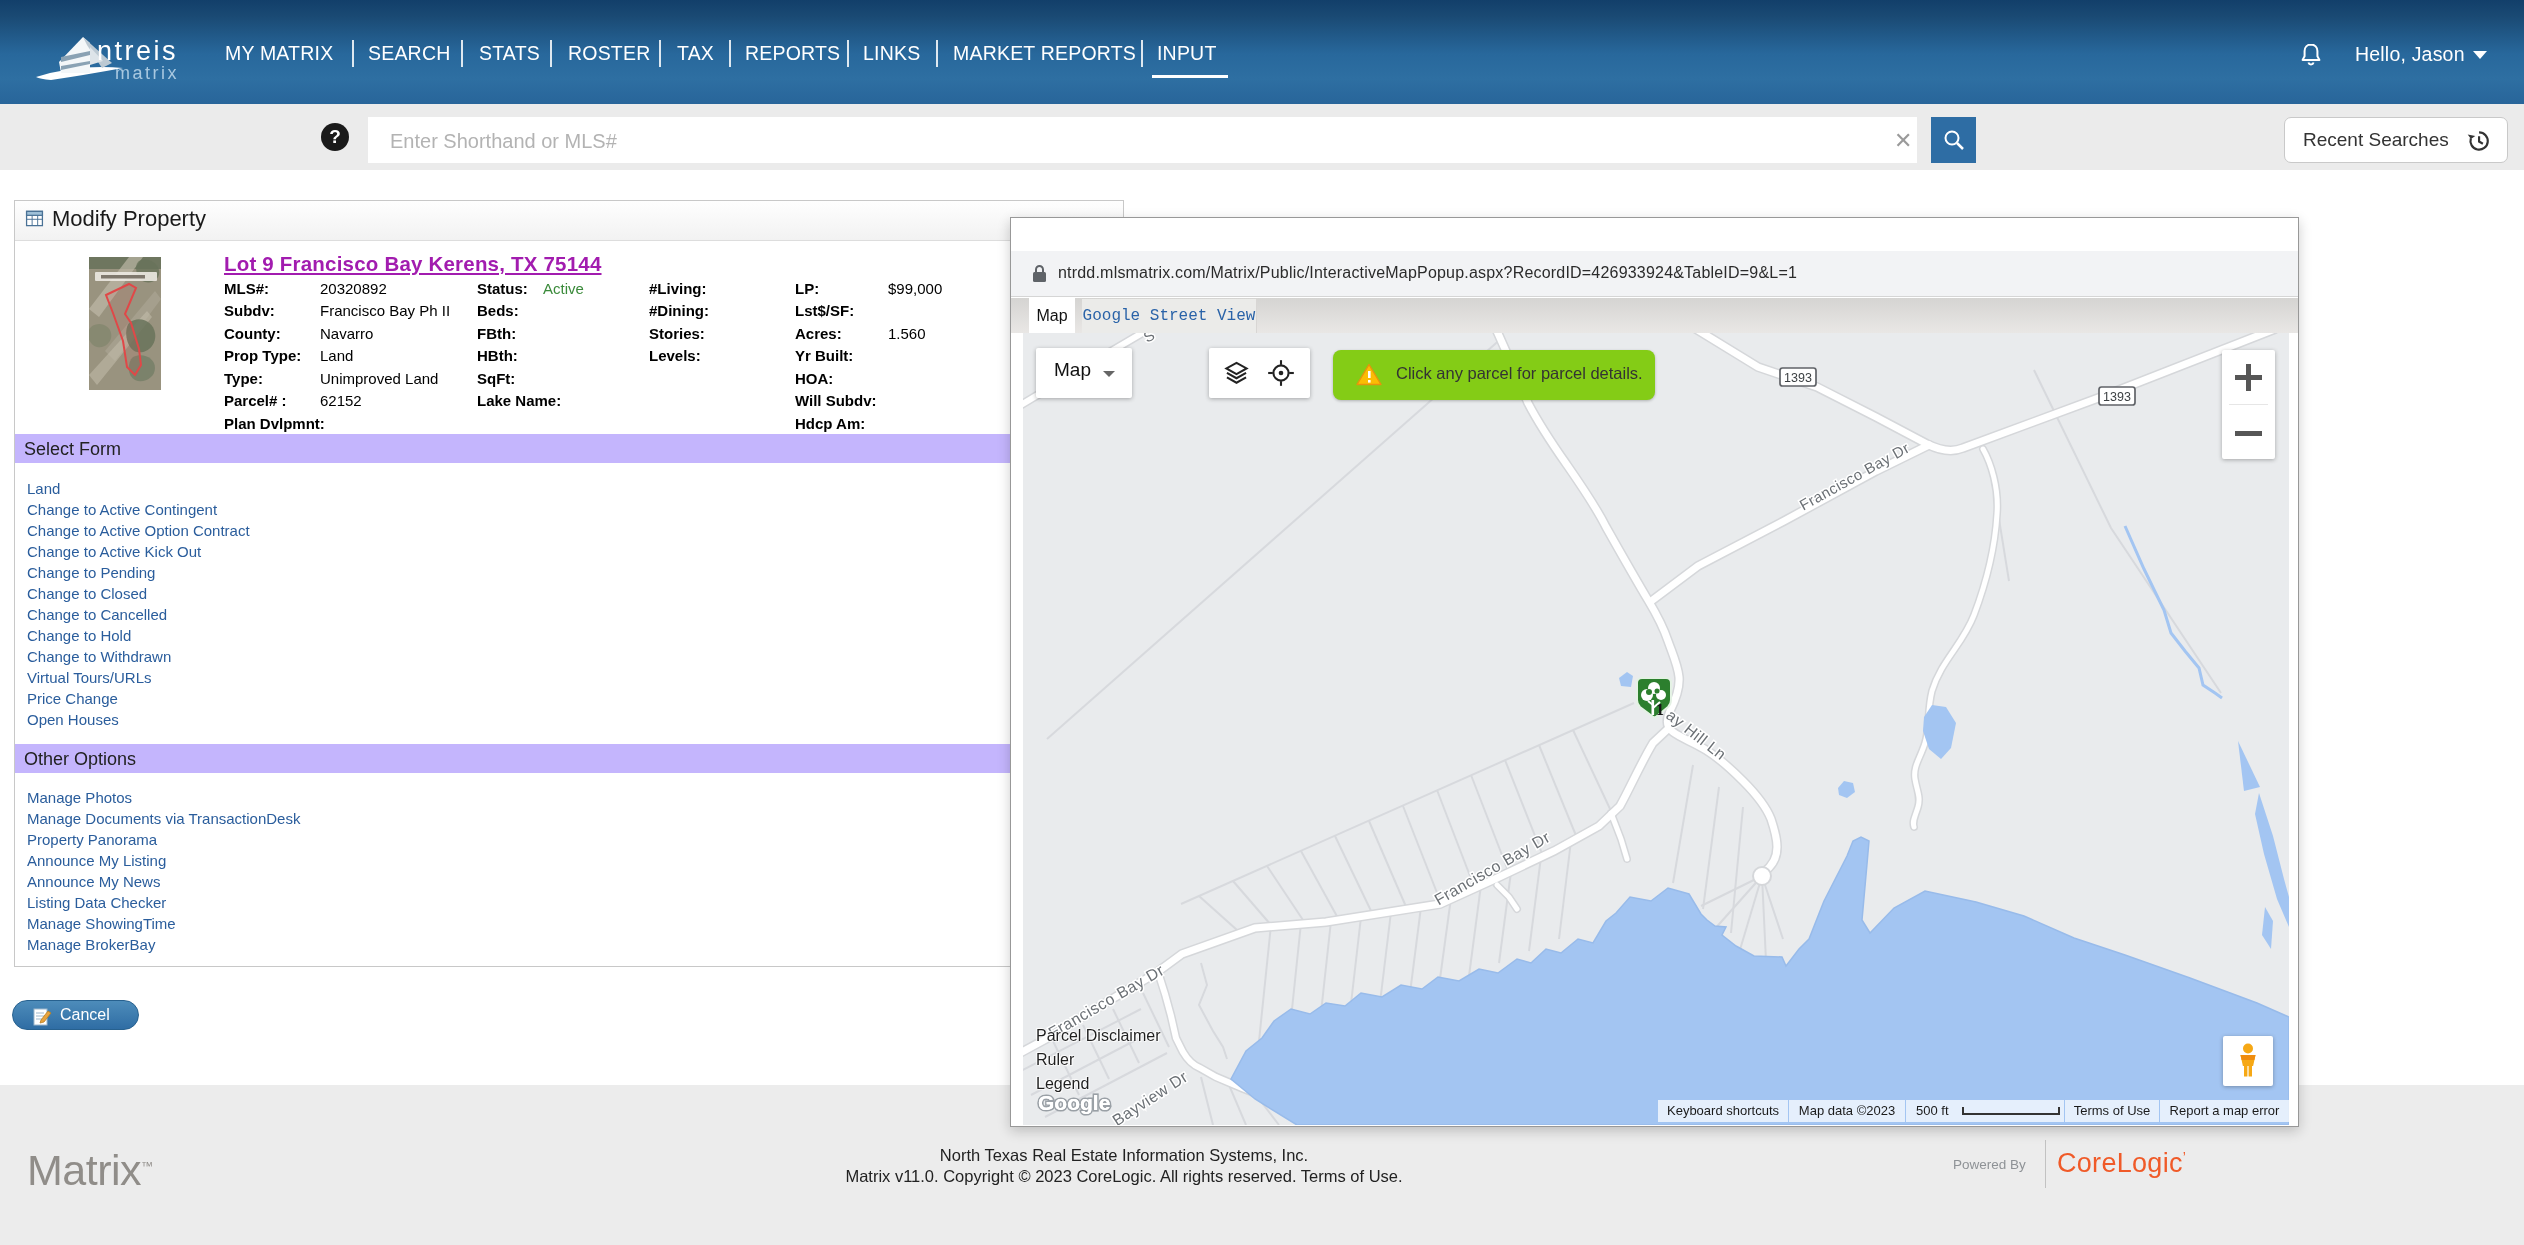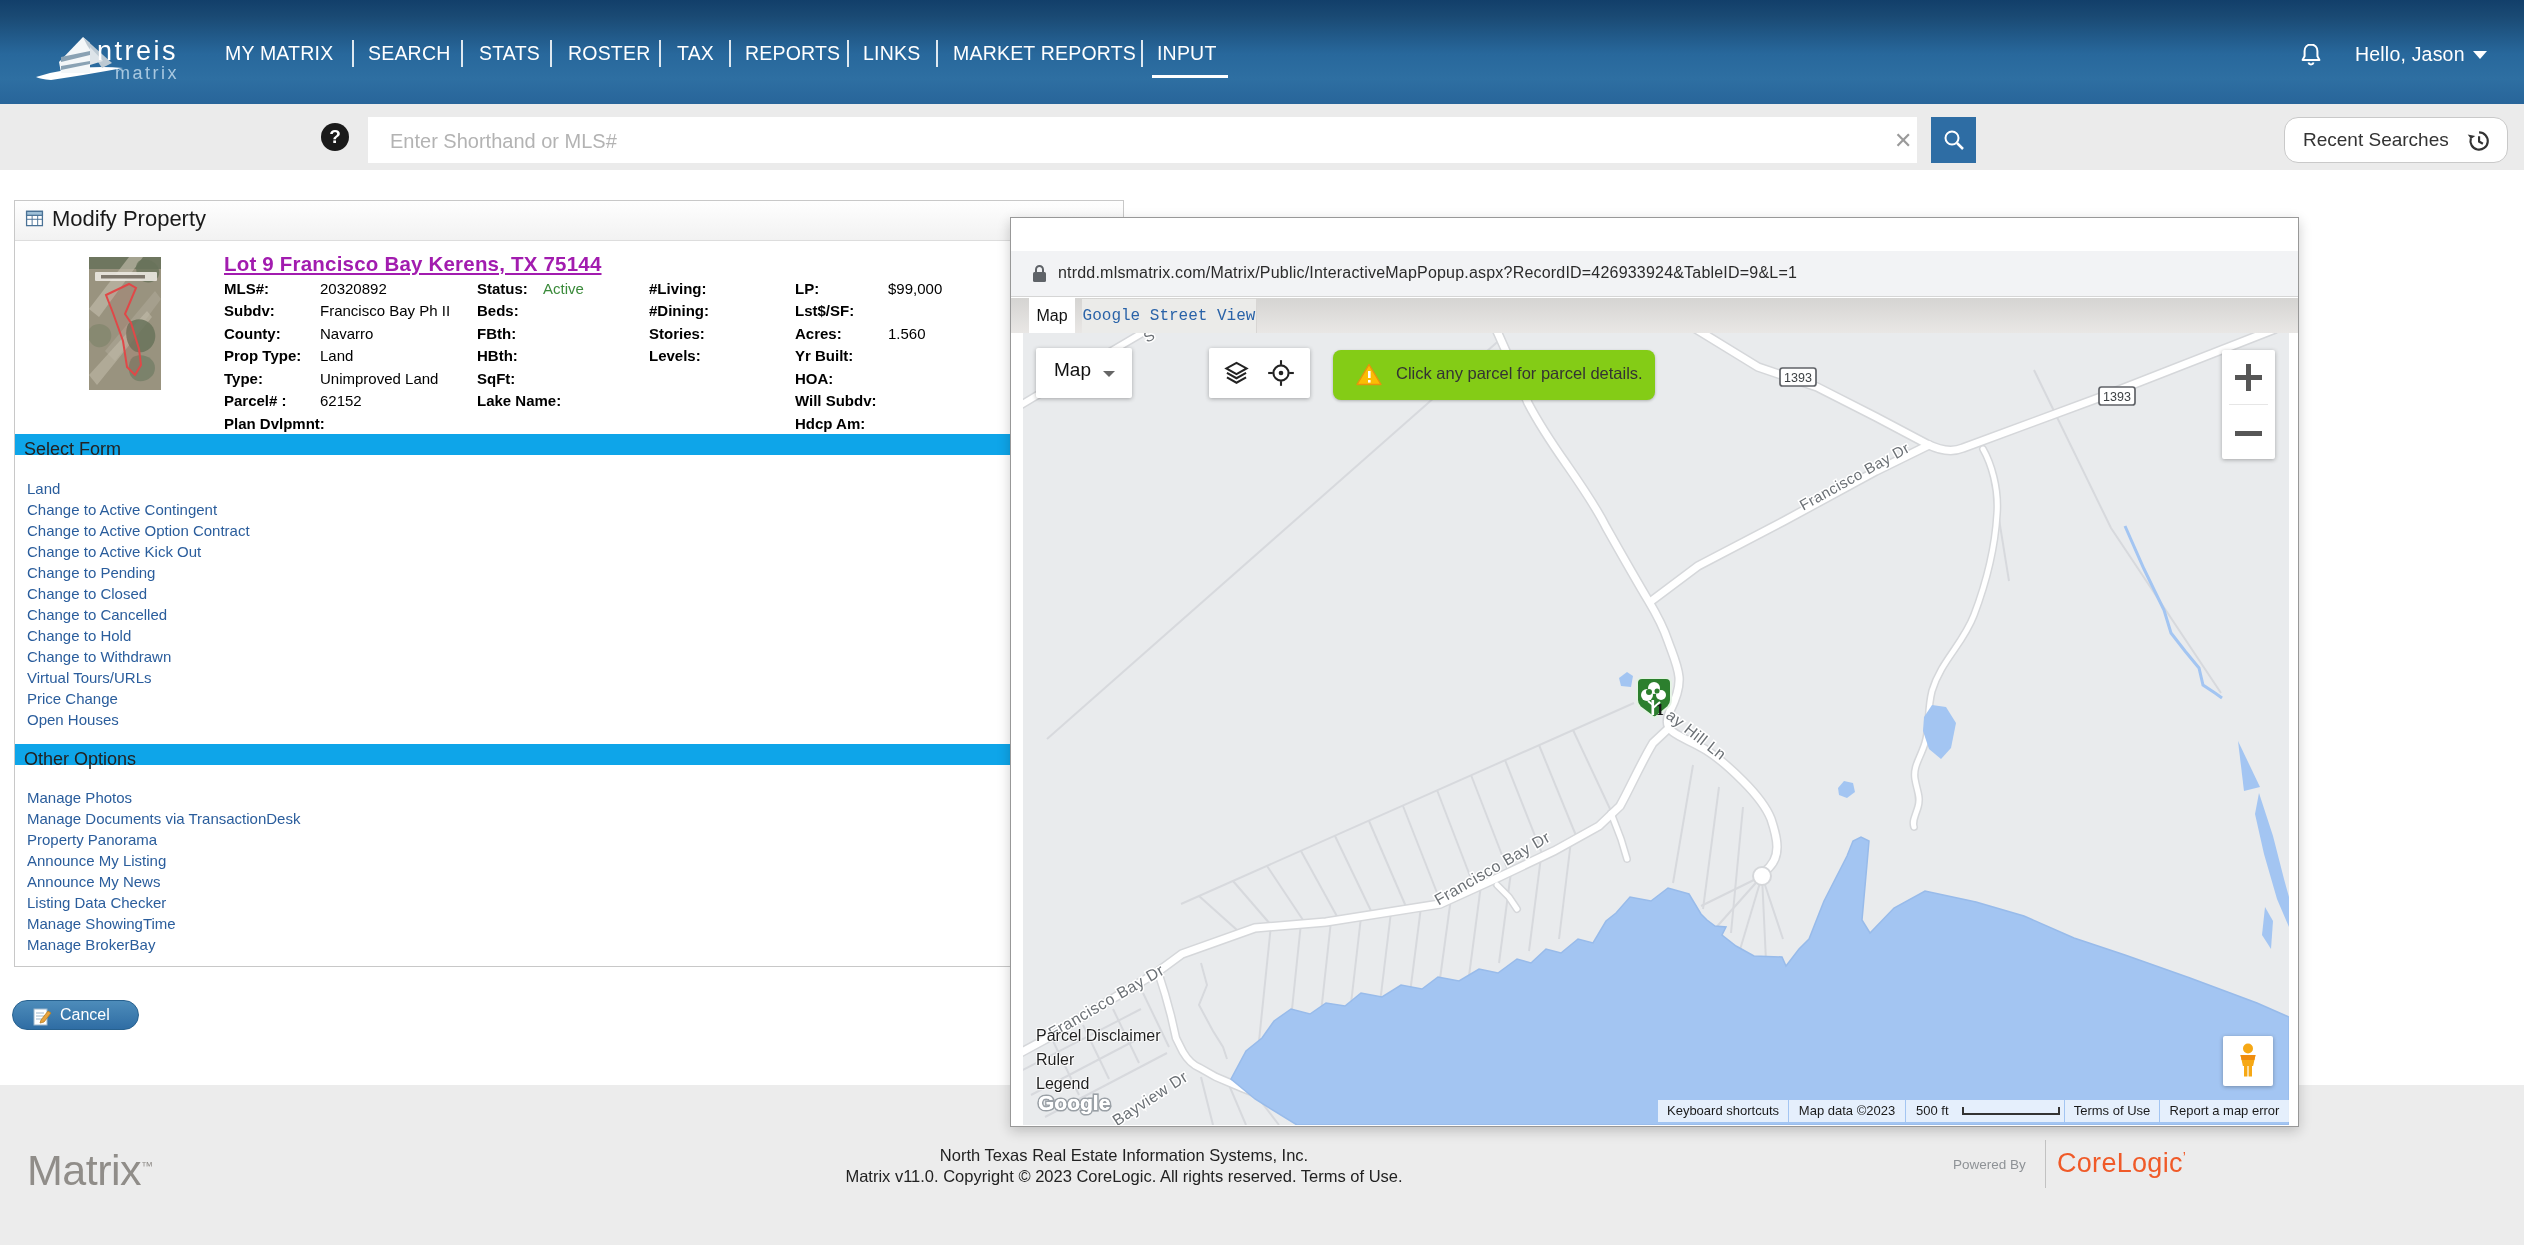--- a/index.html
+++ b/index.html
@@ -14,29 +14,29 @@
 #inputline { position:absolute; left:1152px; top:75px; width:76px; height:3px; background:#fff; }
 
 #srow { position:absolute; left:0; top:104px; width:2524px; height:66px; background:#ebebeb; }
 #helpq { position:absolute; left:321px; top:123px; width:28px; height:28px; border-radius:50%; background:#1a1a1a;
   color:#fff; font-size:19px; font-weight:bold; text-align:center; line-height:28px; }
 #sinput { position:absolute; left:368px; top:117px; width:1549px; height:46px; background:#fff; }
 #sph { position:absolute; left:390px; top:130px; font-size:20px; color:#b3b3b3; }
 #sx { position:absolute; left:1894px; top:128px; font-size:22px; color:#9a9a9a; }
 #sbtn { position:absolute; left:1931px; top:117px; width:45px; height:46px; background:#2e6da4; }
 #rsbtn { position:absolute; left:2284px; top:117px; width:224px; height:46px; background:#fff;
-  border:1px solid #c9c9c9; border-radius:14px; }
+  border:1px solid #c9c9c9; border-radius:7px; }
 #rsbtn span { position:absolute; left:18px; top:11px; font-size:19px; color:#333; }
 
 #panel { position:absolute; left:14px; top:200px; width:1110px; height:767px;
   background:#fff; border:1px solid #c8c8c8; }
 #phead { position:absolute; left:0; top:0; width:100%; height:40px;
   background:linear-gradient(#fefefe,#f2f2f2); border-bottom:1px solid #ddd; }
 #ptitle { position:absolute; left:37px; top:5px; font-size:22px; color:#1a1a1a; }
-.sechead { position:absolute; left:0; width:1108px; height:21px; background:#0ea5e9; }
+.sechead { position:absolute; left:0; width:1108px; height:29px; background:#c4b5fd; }
 .sechead span { position:absolute; left:9px; top:5px; font-size:18px; color:#222; }
 .lnk { position:absolute; left:13px; font-size:15px; color:#2a5d9c; white-space:nowrap; }
 .lbl { position:absolute; font-size:15px; font-weight:bold; color:#000; white-space:nowrap; }
 .val { position:absolute; font-size:15px; color:#000; white-space:nowrap; }
 
 #cancel { position:absolute; left:12px; top:1000px; width:127px; height:30px; border-radius:15px;
   background:linear-gradient(#4d8cba,#2f6da4); border:1px solid #27618f; }
 #cancel span { position:absolute; left:47px; top:5px; color:#fff; font-size:16px; }
 
 #footer { position:absolute; left:0; top:1085px; width:2524px; height:160px; background:#ececec; }

